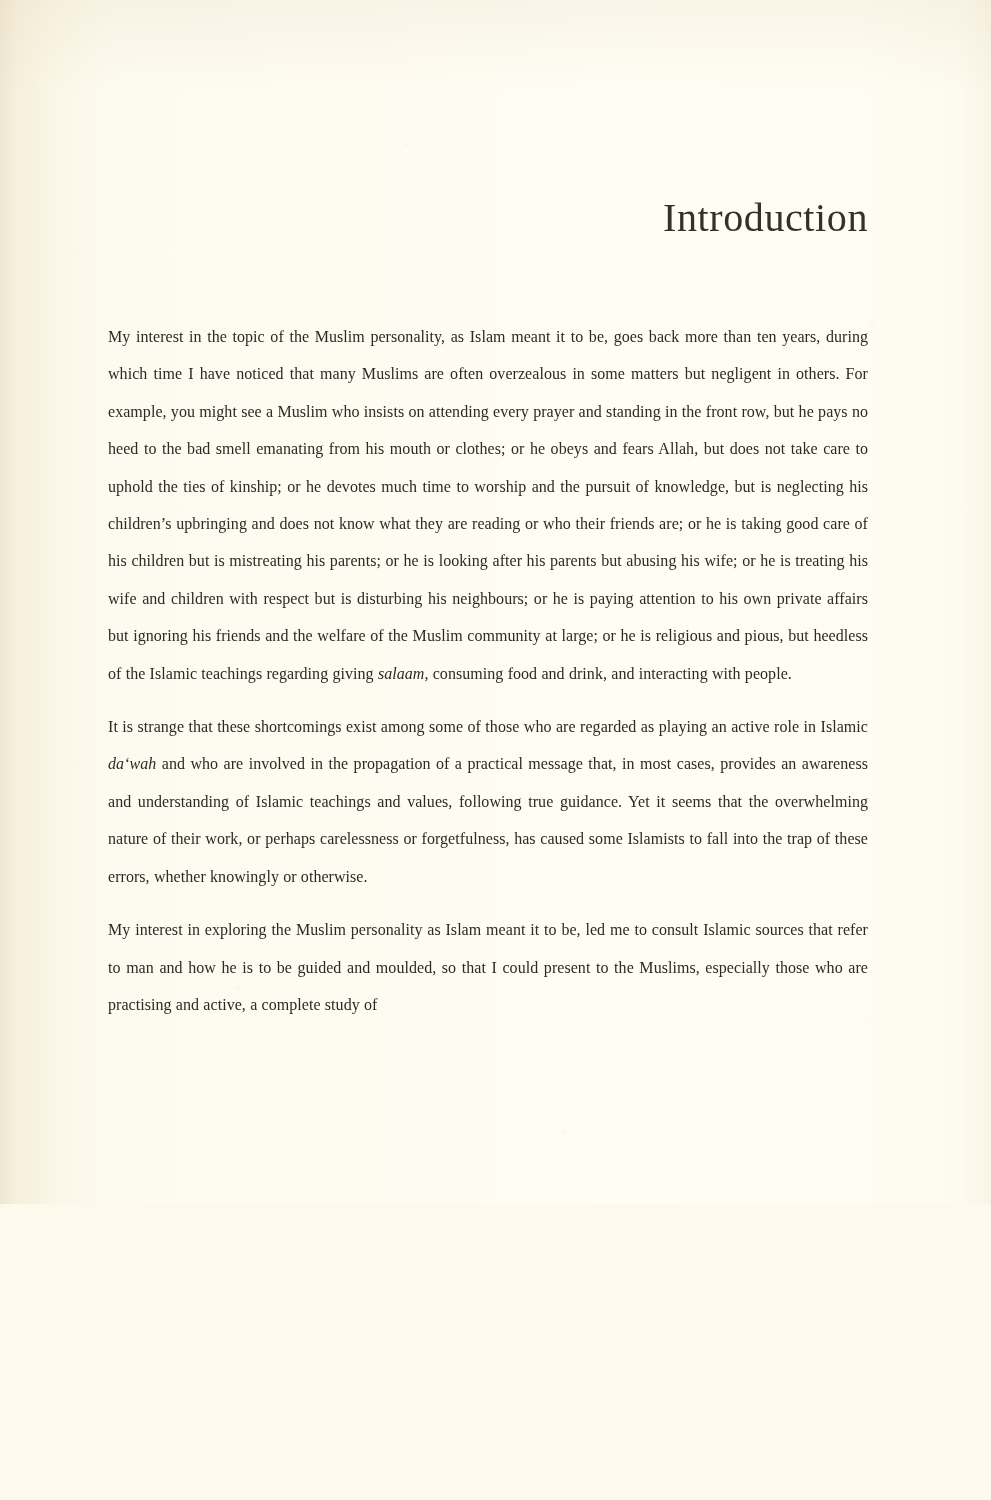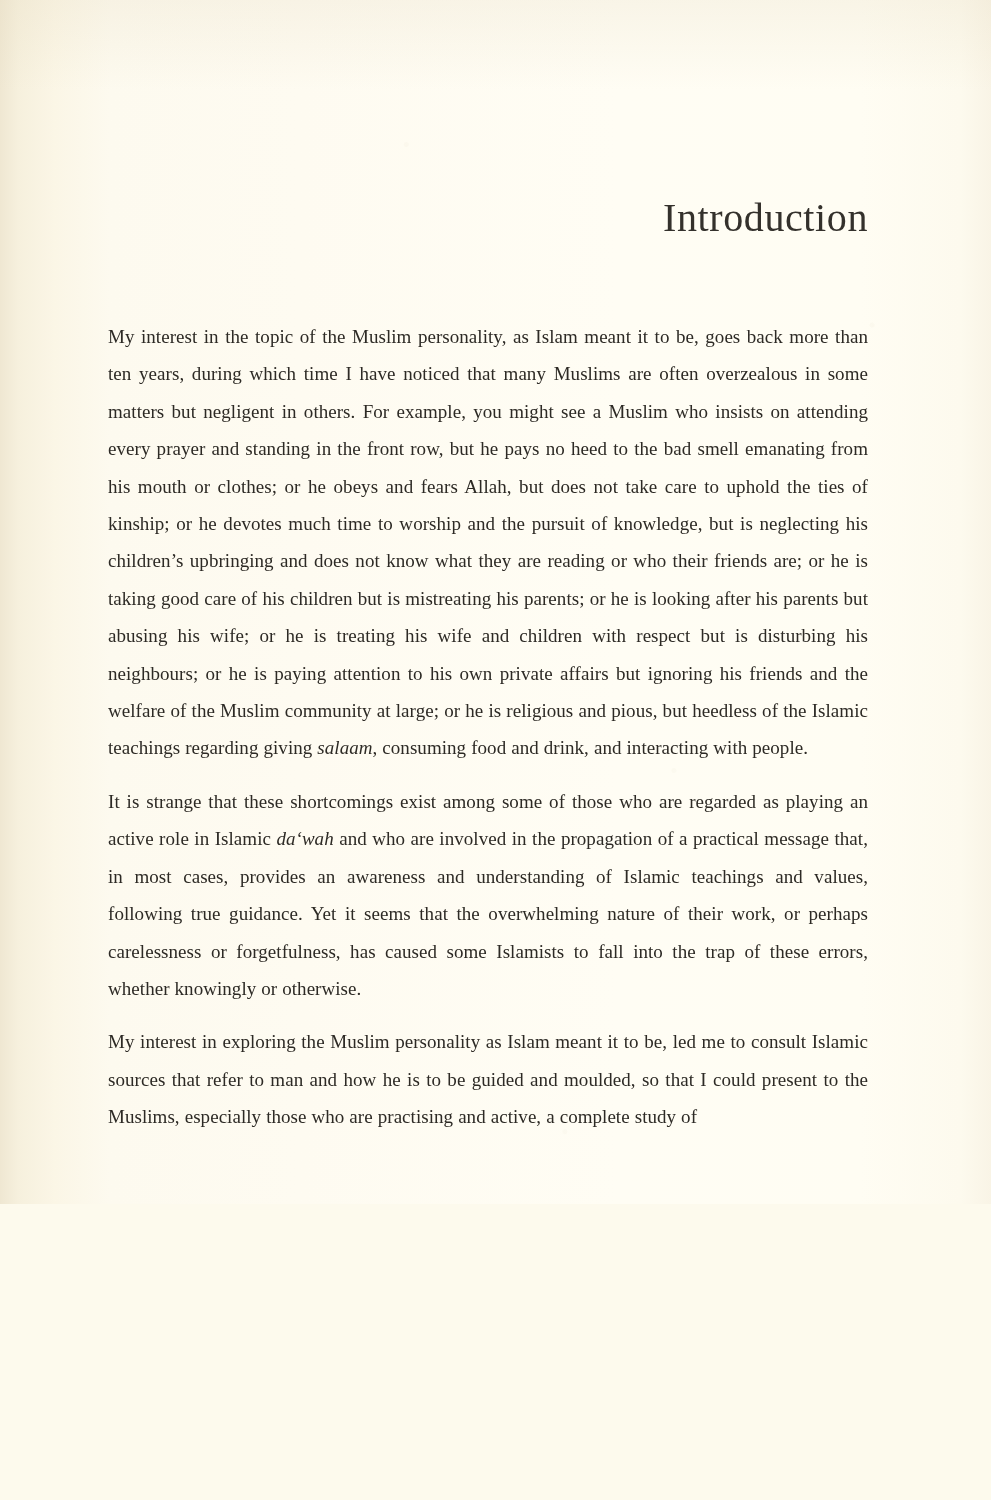--- a/index.html
+++ b/index.html
@@ -87,21 +87,21 @@
     position: absolute;
     left: 0;
     top: 318px;
     width: 760px;
   }
 
   .para {
     margin: 0 0 16px 0;
     text-align: justify;
     text-justify: inter-word;
-    font-size: 19px;
+    font-size: 16px;
     line-height: 37.4px;
     color: #2d2a25;
     letter-spacing: .05px;
     word-spacing: .2px;
   }
   .para:last-child { margin-bottom: 16px; }
 
   .para em {
     font-style: italic;
   }

